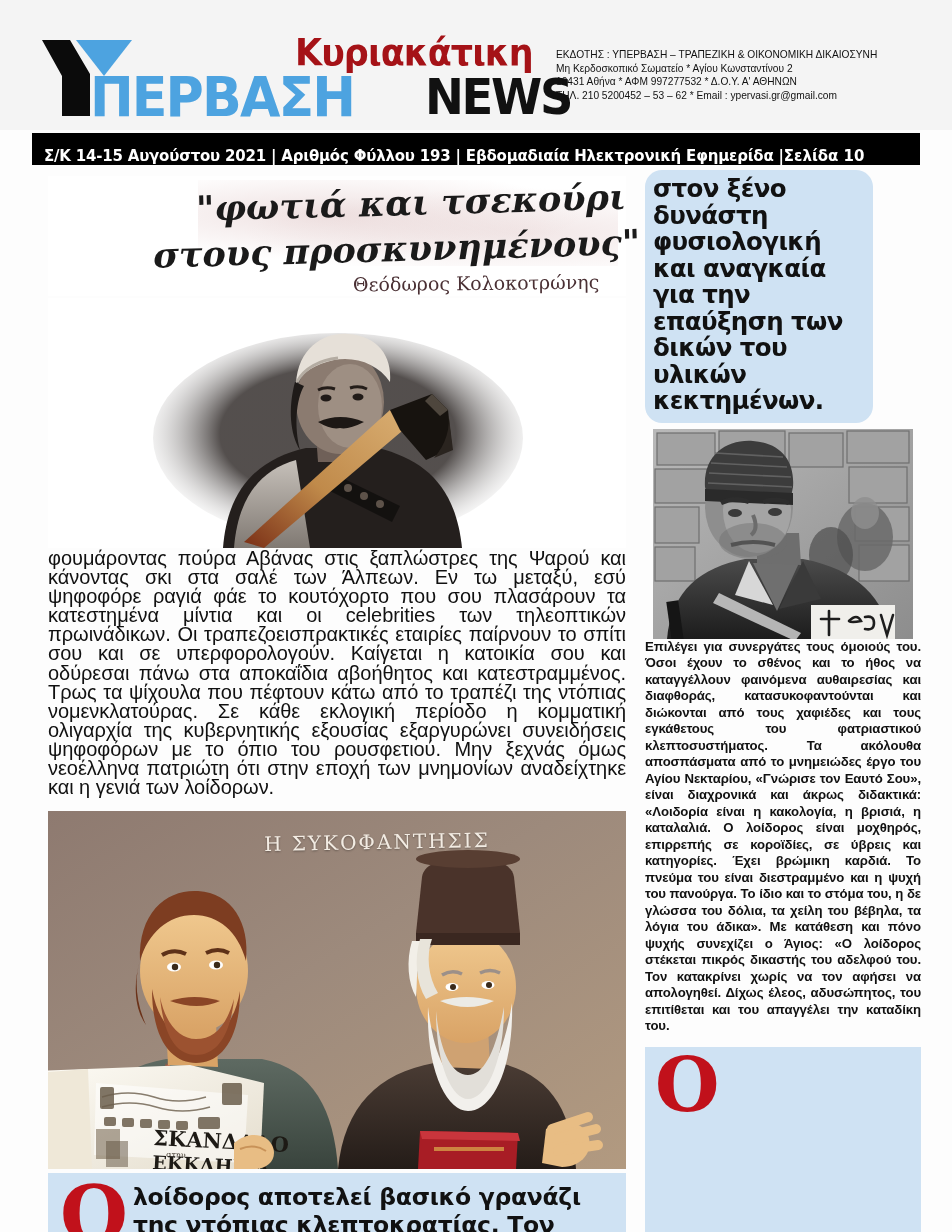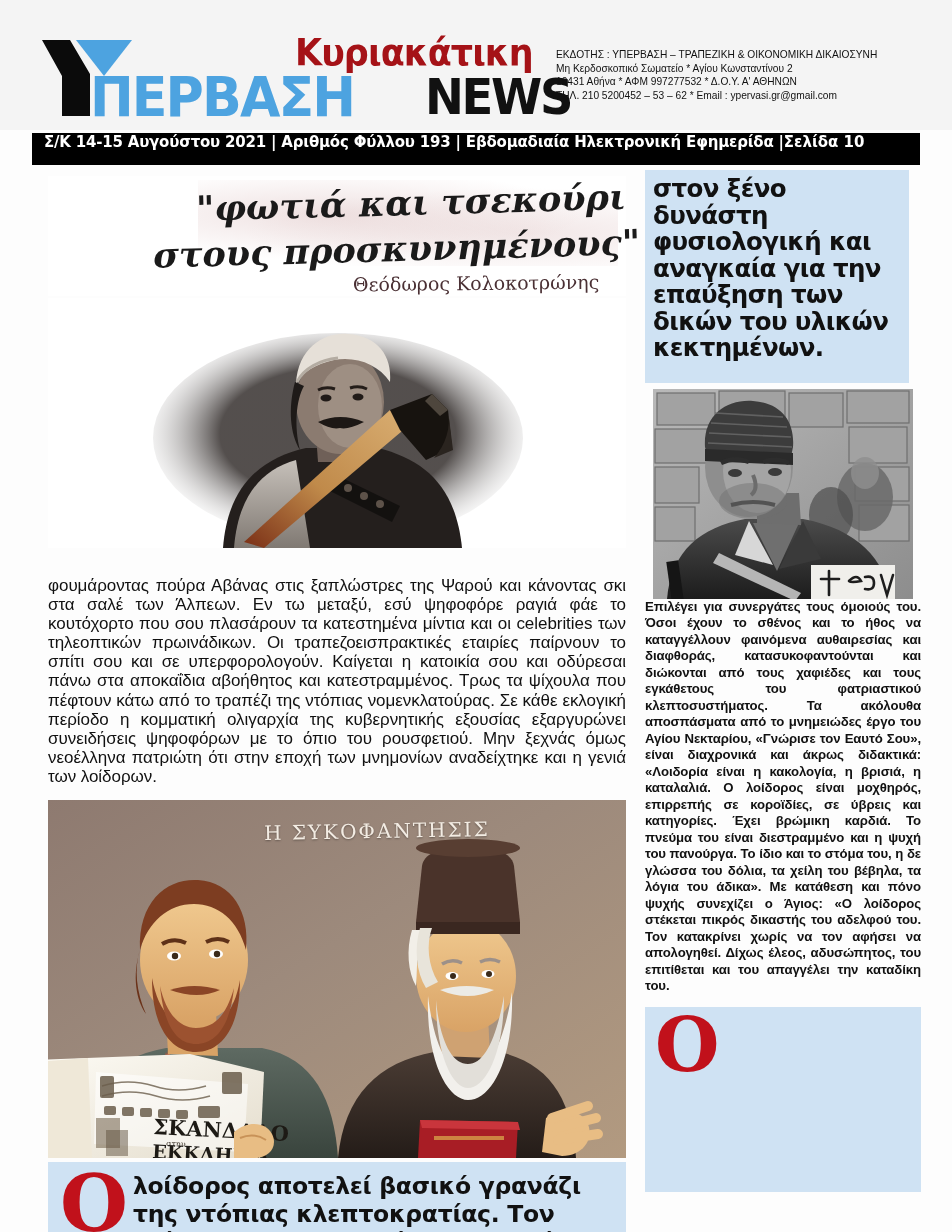--- a/index.html
+++ b/index.html
@@ -72,21 +72,21 @@
     color:#111;
   }
   .publisher div{white-space:nowrap;}
 
   
   .datebar{
     position:absolute;left:32px;top:133px;width:888px;height:32px;
     background:#000000;
     color:#ffffff;
     display:flex;
-    align-items:flex-start;
+    align-items:flex-end;
   }
   .datebar .dl{
     font-family:"DejaVu Sans", sans-serif;
     font-weight:bold;font-size:15px;
     padding-left:12px;
     letter-spacing:-0.2px;
     white-space:nowrap;
   }
   .datebar .dr{
     font-family:"DejaVu Sans", sans-serif;
@@ -132,23 +132,23 @@
 
   
   .hero-photo{
     position:relative;width:578px;height:250px;margin-top:2px;
     background:#ffffff;overflow:hidden;
   }
   .hero-photo svg{position:absolute;left:0;top:0;}
 
   
   .body-text{
-    margin-top:28px;width:578px;
+    margin-top:1px;width:578px;
     font-family:"Liberation Sans", sans-serif;
-    font-size:17px;
+    font-size:20px;
     line-height:19.1px;
     text-align:justify;
     color:#111;
     letter-spacing:-0.05px;
   }
 
   
   .illus{
     position:relative;width:578px;height:358px;margin-top:14px;
     overflow:hidden;
@@ -186,23 +186,24 @@
     font-weight:bold;
     color:#c1111b;
     line-height:0.78;
   }
   .callout-left .dropcap{font-size:78px;margin:2px 5px 0 2px;}
   .callout-right .dropcap{font-size:74px;margin:2px 5px 0 2px;}
 
   
   .r-headline{
     background:#cfe2f3;
-    padding:6px 8px 21px 8px;
+    padding:6px 8px 8px 8px;
     box-sizing:border-box;
-    width:264px;
+    width:228px;
+    border-radius:17px;
   }
   .r-headline-text{
     font-family:"DejaVu Sans", sans-serif;
     font-weight:bold;
     font-size:24.5px;
     line-height:26.5px;
     color:#111;
     letter-spacing:-0.6px;
   }
   .r-photo{

